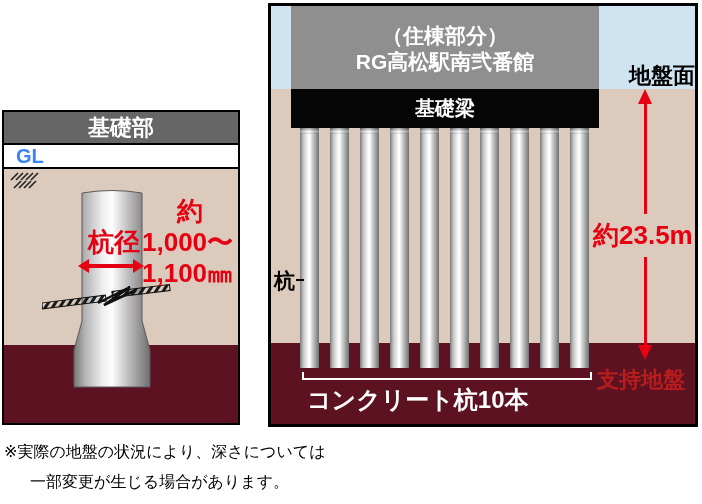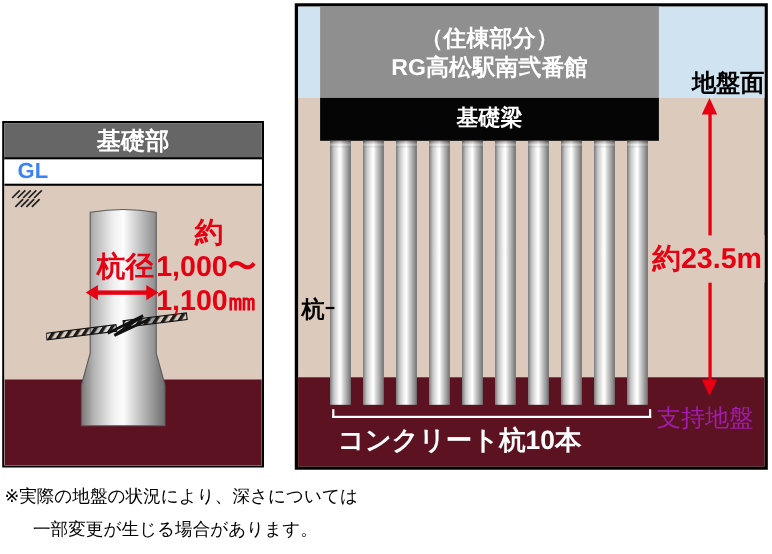--- a/index.html
+++ b/index.html
@@ -55,21 +55,21 @@
   .redarrow-up{position:absolute;left:367px;top:83px;width:0;height:0;
       border-left:7px solid transparent;border-right:7px solid transparent;border-bottom:15px solid var(--red);}
   .redarrow-down{position:absolute;left:367px;top:339px;width:0;height:0;
       border-left:7px solid transparent;border-right:7px solid transparent;border-top:15px solid var(--red);}
   .depth{position:absolute;left:322px;top:208px;width:102px;text-align:left;background:var(--ground);
          color:var(--red);font-weight:bold;font-size:26px;padding:4px 0;}
   .bracket{position:absolute;left:31px;top:366px;width:290px;height:8px;
            border-left:2px solid #fff;border-right:2px solid #fff;border-bottom:2px solid #fff;}
   .pilecount{position:absolute;left:36px;top:378px;width:290px;text-align:left;
              color:#fff;font-weight:bold;font-size:24px;}
-  .shiji{position:absolute;left:326px;top:359px;width:100px;color:#a21caf;font-weight:normal;font-size:22px;}
+  .shiji{position:absolute;left:326px;top:359px;width:100px;color:#b91c1c;font-weight:bold;font-size:22px;}
 
   
   .note{position:absolute;left:4px;top:437px;color:#000;font-size:16px;line-height:30px;}
   .note .l2{padding-left:26px;}
 </style>
 </head>
 <body>
 
 <div class="stage">
 

